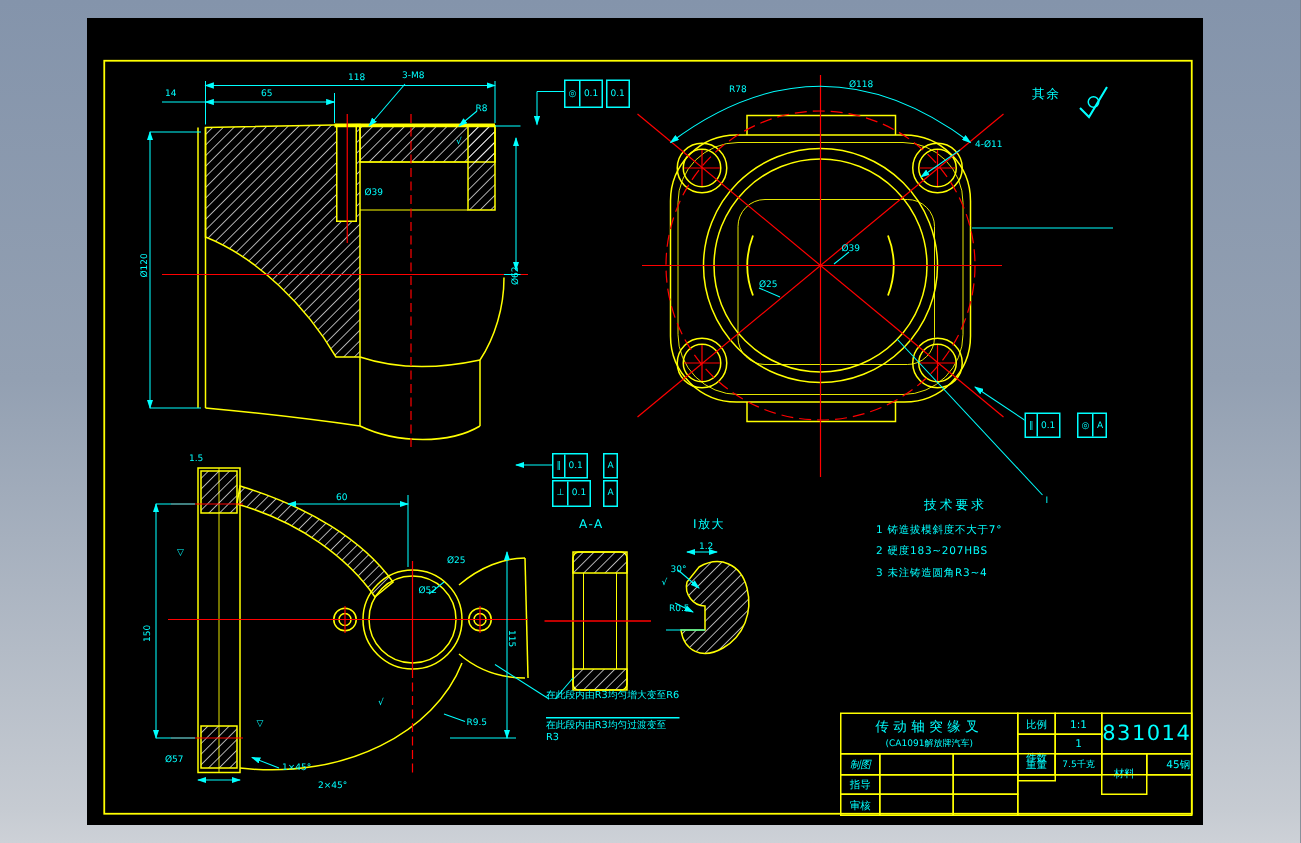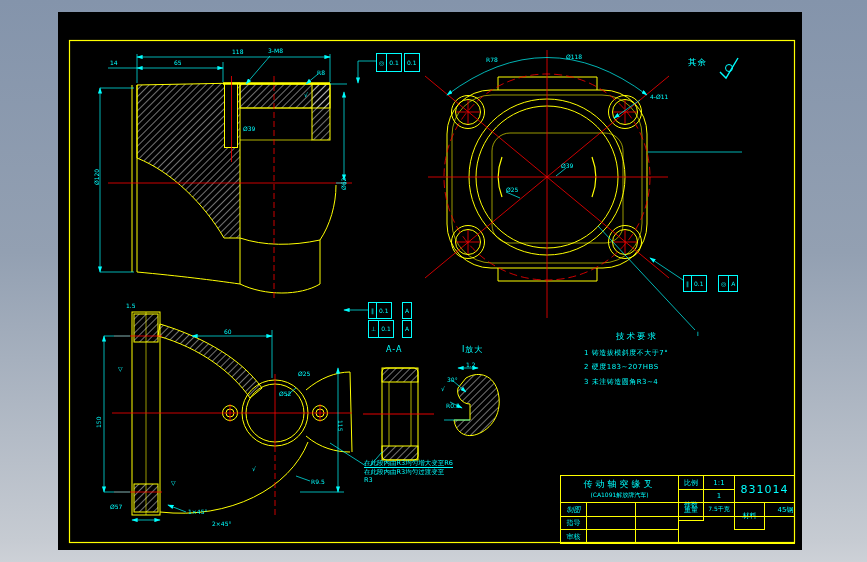--- a/index.html
+++ b/index.html
@@ -13,27 +13,27 @@
   .fcf{position:absolute;display:flex;align-items:stretch;border:1px solid #00ffff;color:#00ffff;
        font-size:6px;line-height:1;background:#000;}
   .fcf span{display:flex;align-items:center;padding:0 2px;border-left:1px solid #00ffff;}
   .fcf span:first-child{border-left:none;}
   .tech{position:absolute;left:584px;top:331px;color:#00ffff;}
   .tech .tt{font-size:8.5px;margin-left:32px;letter-spacing:2px;}
   .tech .ti{font-size:7px;margin-top:4.5px;white-space:nowrap;letter-spacing:0.5px;}
   .qiyu{position:absolute;left:688px;top:57px;color:#00ffff;font-size:8.5px;letter-spacing:1px;}
   .viewlabel{position:absolute;color:#00ffff;font-size:8px;white-space:nowrap;letter-spacing:1px;}
   .notes{position:absolute;color:#00ffff;font-size:6.5px;line-height:1.25;white-space:nowrap;}
-  .notes .n1{border-bottom:1px solid #00ffff;padding-bottom:0;}
+  .notes .n1{border-bottom:1px solid #00ffff;padding-bottom:11px;}
   .cell{position:absolute;box-sizing:border-box;border:1px solid #ffff00;color:#00ffff;
         display:flex;align-items:center;justify-content:center;font-size:7px;white-space:nowrap;
         text-align:center;overflow:hidden;}
   .cell .big{font-size:9px;letter-spacing:3px;}
   .cell .sub{font-size:6px;letter-spacing:0;}
-  .cell.no{font-size:11px;letter-spacing:1px;}
+  .cell.no{font-size:14px;letter-spacing:1px;}
 </style>
 </head>
 <body>
 
 <div id="root">
   <div class="sheet"></div>
 
   <svg class="layer" width="867" height="562" viewBox="0 0 867 562">
     <defs>
       <pattern id="h" patternUnits="userSpaceOnUse" width="5" height="5" patternTransform="rotate(45)">

